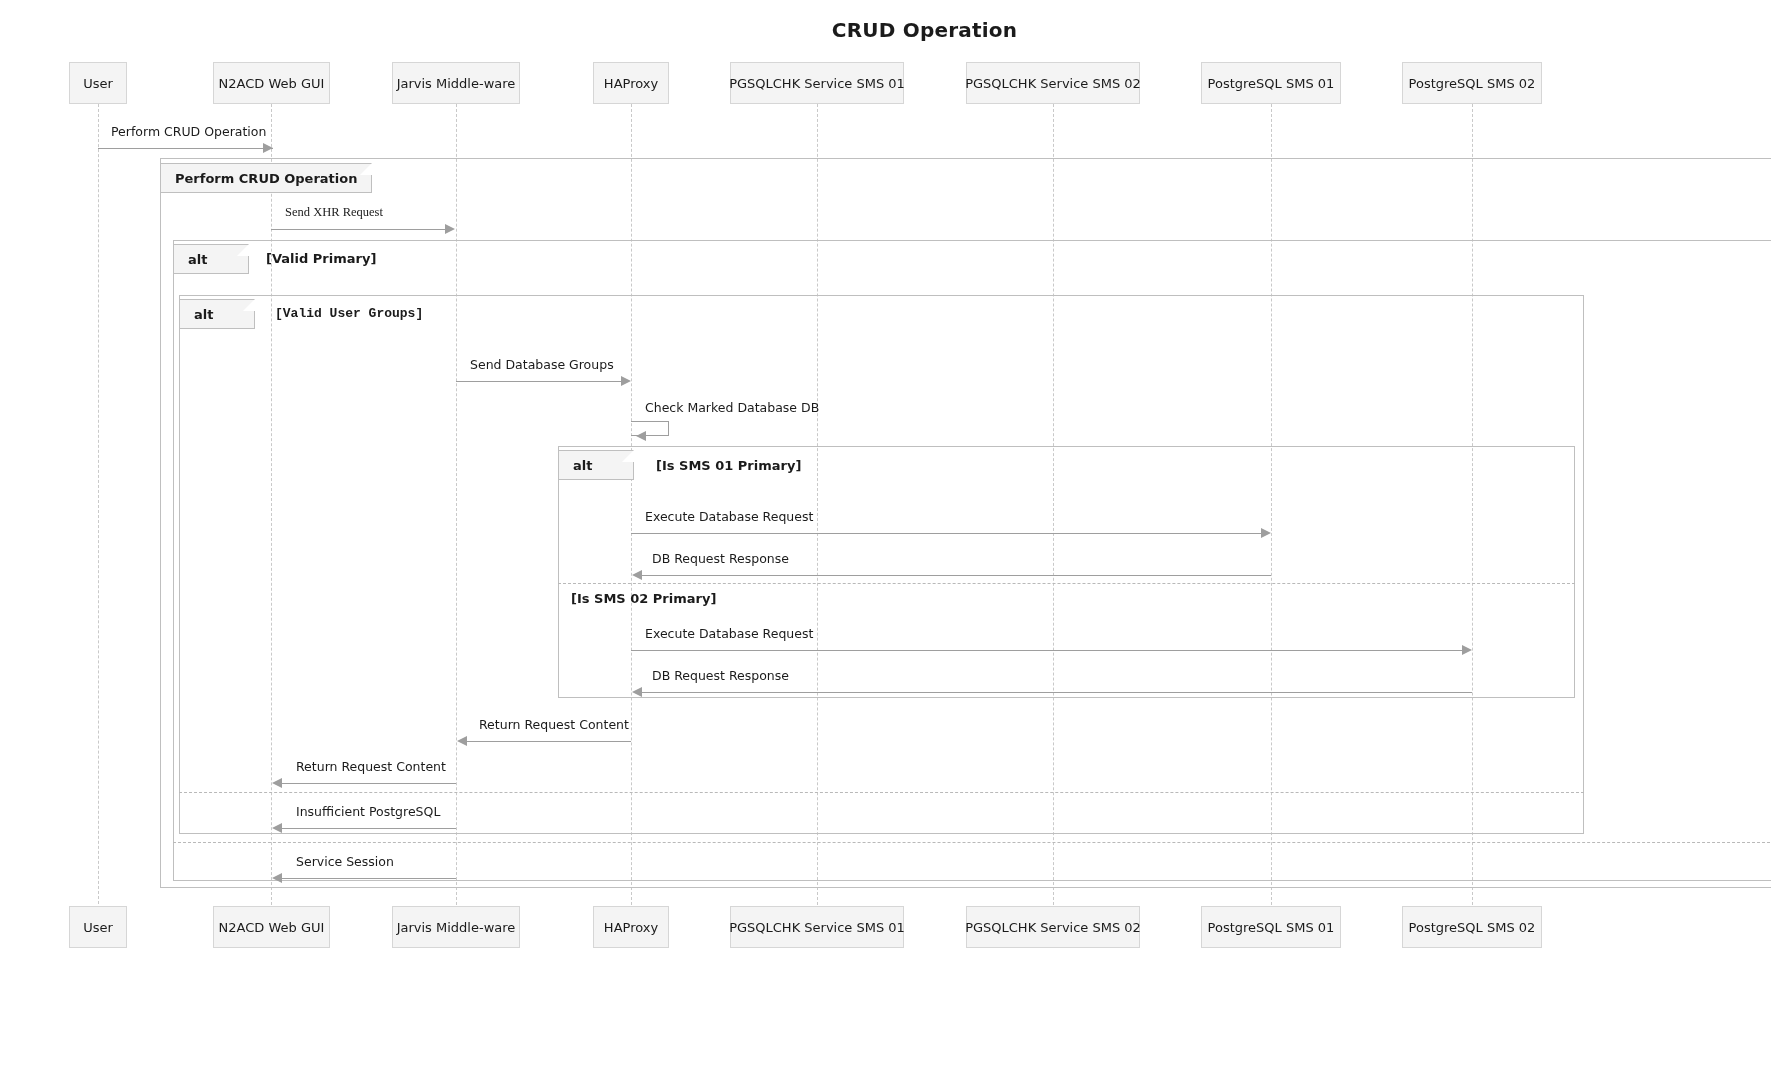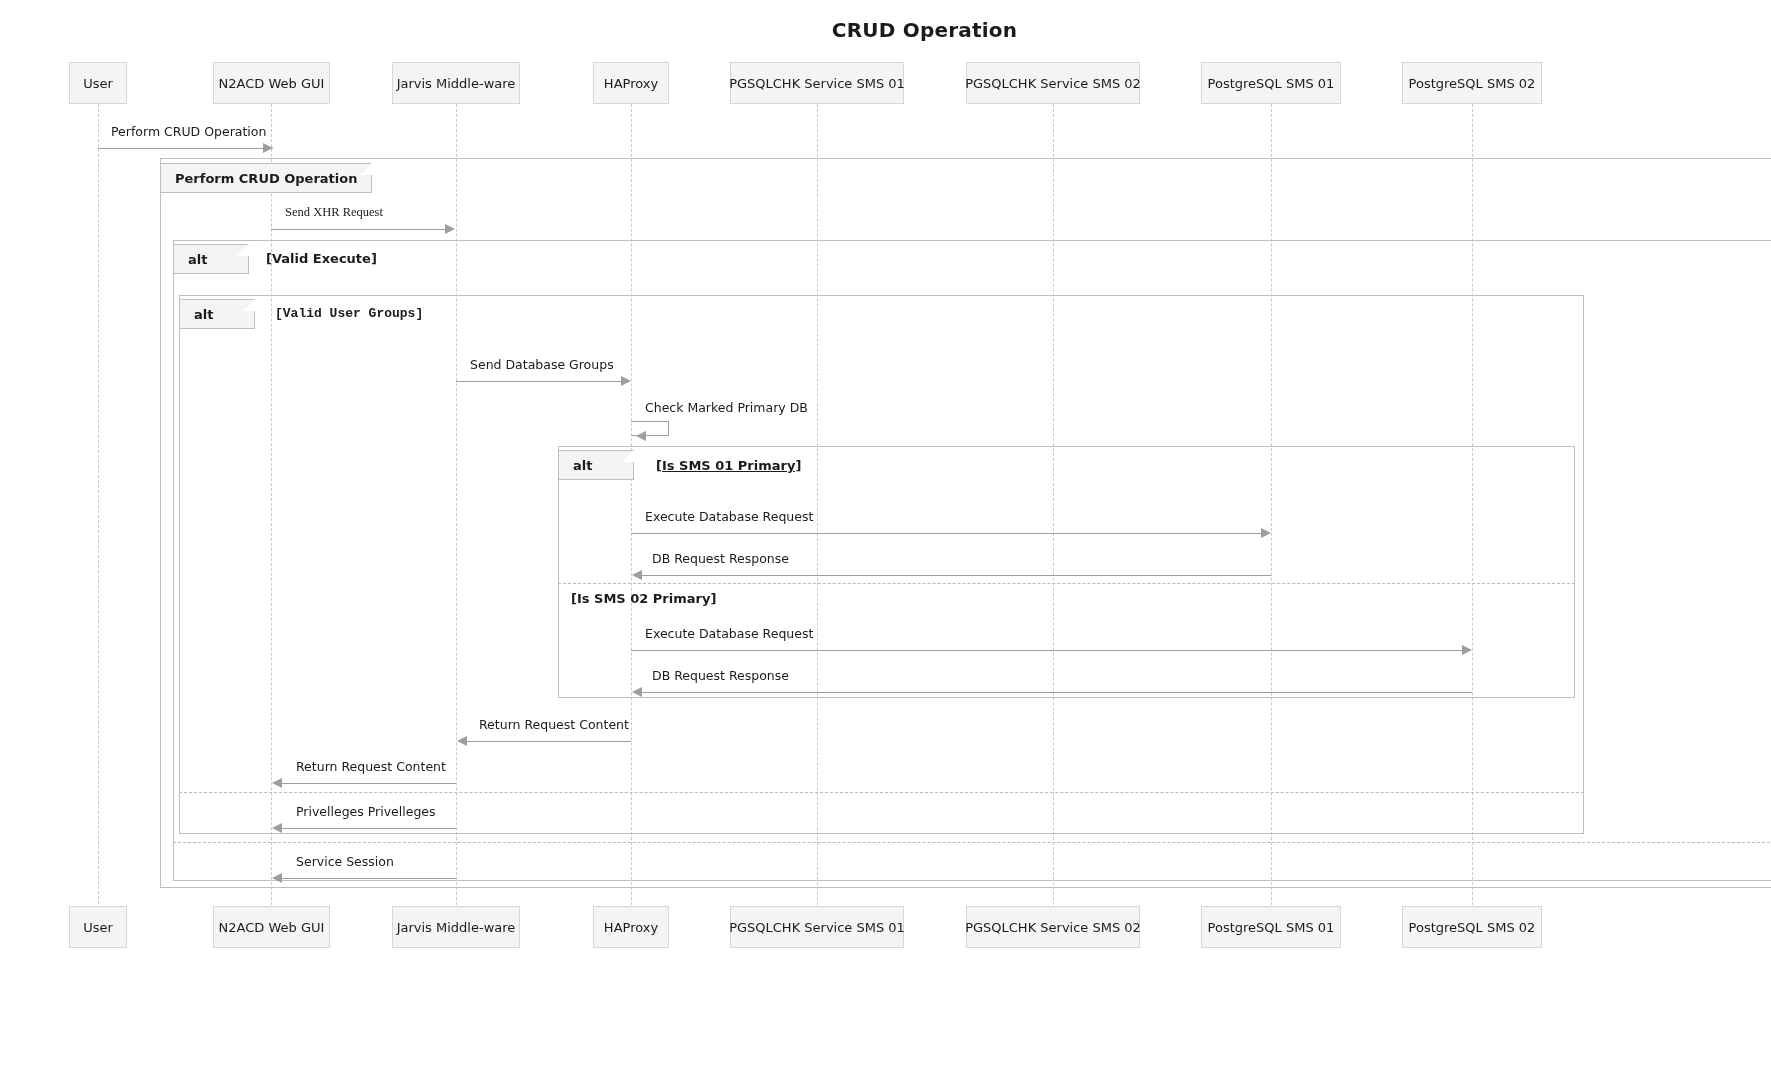--- a/index.html
+++ b/index.html
@@ -180,41 +180,41 @@
   </div>
 
   <div class="msg-label" style="left:246px; top:205px;font-family:Liberation Serif, serif;">Send XHR Request</div>
   <div class="msg-line" style="left:232px; top:229px; width:175px;"></div>
   <div class="arrow-head arrow-right" style="left:406px; top:224px;"></div>
 
   <div class="frame" style="left:134px; top:240px; width:1622px; height:641px;"></div>
   <div class="frame-tab notch" style="left:134px; top:244px; width:76px;">
     <span>alt</span>
   </div>
-  <div class="frame-label" style="left:227px; top:251px;">[Valid Execute]</div>
+  <div class="frame-label" style="left:227px; top:251px;">[Valid Primary]</div>
 
   <div class="frame" style="left:140px; top:295px; width:1405px; height:539px;"></div>
   <div class="frame-tab notch" style="left:140px; top:299px; width:76px;">
     <span>alt</span>
   </div>
   <div class="frame-label" style="left:236px; top:306px;font-family:Liberation Mono, monospace;">[Valid User Groups]</div>
 
   <div class="msg-label" style="left:431px; top:357px;">Send Database Groups</div>
   <div class="msg-line" style="left:417px; top:381px; width:166px;"></div>
   <div class="arrow-head arrow-right" style="left:582px; top:376px;"></div>
 
-  <div class="msg-label" style="left:606px; top:400px;">Check Marked Primary DB</div>
+  <div class="msg-label" style="left:606px; top:400px;">Check Marked Database DB</div>
   <div class="self-loop" style="left:592px; top:421px; width:38px; height:15px;"></div>
   <div class="arrow-head arrow-left" style="left:597px; top:431px;"></div>
 
   <div class="frame" style="left:519px; top:446px; width:1017px; height:252px;"></div>
   <div class="frame-tab notch" style="left:519px; top:450px; width:76px;">
     <span>alt</span>
   </div>
-  <div class="frame-label" style="left:617px; top:458px;text-decoration:underline;">[Is SMS 01 Primary]</div>
+  <div class="frame-label" style="left:617px; top:458px;">[Is SMS 01 Primary]</div>
 
   <div class="msg-label" style="left:606px; top:509px;">Execute Database Request</div>
   <div class="msg-line" style="left:592px; top:533px; width:631px;"></div>
   <div class="arrow-head arrow-right" style="left:1222px; top:528px;"></div>
 
   <div class="msg-label" style="left:613px; top:551px;">DB Request Response</div>
   <div class="msg-line" style="left:602px; top:575px; width:630px;"></div>
   <div class="arrow-head arrow-left" style="left:593px; top:570px;"></div>
 
   <div class="alt-divider" style="left:519px; top:583px; width:1017px;"></div>
@@ -231,21 +231,21 @@
   <div class="msg-label" style="left:440px; top:717px;">Return Request Content</div>
   <div class="msg-line" style="left:427px; top:741px; width:165px;"></div>
   <div class="arrow-head arrow-left" style="left:418px; top:736px;"></div>
 
   <div class="msg-label" style="left:257px; top:759px;">Return Request Content</div>
   <div class="msg-line" style="left:242px; top:783px; width:175px;"></div>
   <div class="arrow-head arrow-left" style="left:233px; top:778px;"></div>
 
   <div class="alt-divider" style="left:140px; top:792px; width:1405px;"></div>
 
-  <div class="msg-label" style="left:257px; top:804px;">Privelleges Privelleges</div>
+  <div class="msg-label" style="left:257px; top:804px;">Insufficient PostgreSQL</div>
   <div class="msg-line" style="left:242px; top:828px; width:175px;"></div>
   <div class="arrow-head arrow-left" style="left:233px; top:823px;"></div>
 
   <div class="alt-divider" style="left:134px; top:842px; width:1622px;"></div>
 
   <div class="msg-label" style="left:257px; top:854px;">Service Session</div>
   <div class="msg-line" style="left:242px; top:878px; width:175px;"></div>
   <div class="arrow-head arrow-left" style="left:233px; top:873px;"></div>
 
   <div class="participant" style="left:30px; top:906px; width:58px;">

